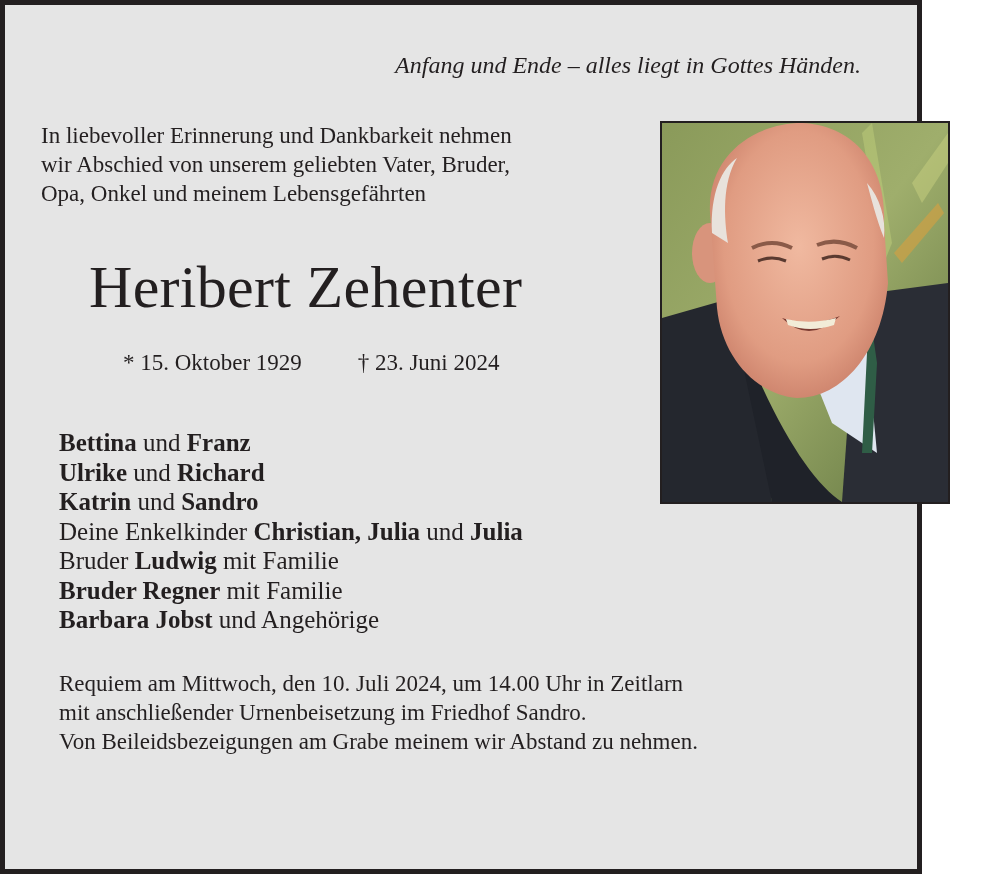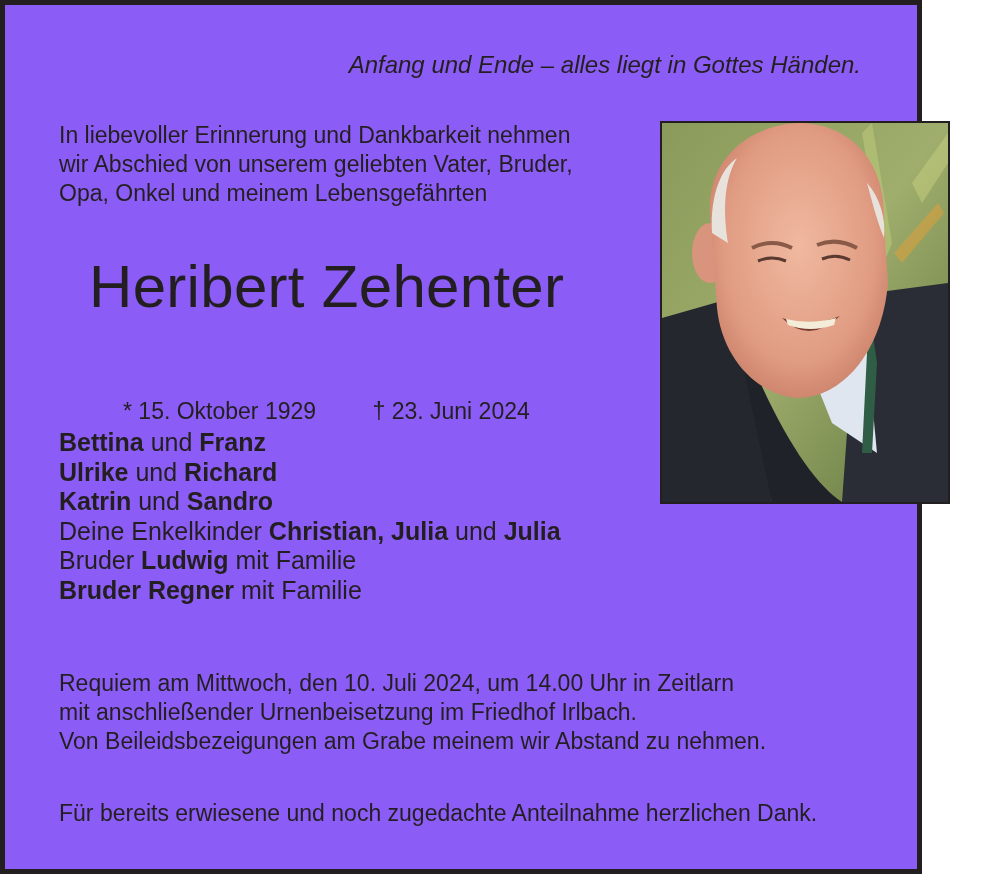--- a/index.html
+++ b/index.html
@@ -1,39 +1,39 @@
 <!DOCTYPE html>
 <html><head>
 <meta charset="utf-8">
 <style>
   html, body { margin: 0; padding: 0; background: #ffffff; }
   body { width: 1000px; height: 874px; overflow: hidden; }
   .frame {
     position: absolute; left: 0; top: 0;
     width: 922px; height: 874px; box-sizing: border-box;
-    border: 5px solid #231f20; background: #8b5cf6;
-    font-family: Liberation Sans, sans-serif;
+    border: 5px solid #231f20; background: #e5e5e5;
+    font-family: Liberation Serif, serif;
     color: #231f20;
   }
   .motto {
     position: absolute; right: 56px; top: 44px;
     font-style: italic; font-size: 24px; line-height: 32px; white-space: nowrap;
   }
   .intro {
-    position: absolute; left: 54px; top: 116px; width: 600px;
+    position: absolute; left: 36px; top: 116px; width: 600px;
     font-size: 23px; line-height: 29px;
   }
   .intro div { white-space: nowrap; }
   .name {
     position: absolute; left: 84px; top: 240px;
     font-size: 60px; line-height: 84px; white-space: nowrap; letter-spacing: 0.3px;
   }
   .dates {
     position: absolute; left: 118px; top: 342px;
-    font-size: 23px; line-height: 32px; white-space: nowrap; margin-top: 48px;
+    font-size: 23px; line-height: 32px; white-space: nowrap;
   }
   .dates .death { margin-left: 50px; }
   .family {
     position: absolute; left: 54px; top: 423px;
     font-size: 25px; line-height: 29.5px;
   }
   .family .row { white-space: nowrap; }
   .family b { font-weight: bold; }
   .service {
     position: absolute; left: 54px; top: 664px;
@@ -84,29 +84,31 @@
     </div>
     <div class="row">
       <span>Deine Enkelkinder </span><b>Christian, Julia</b><span> und </span><b>Julia</b>
     </div>
     <div class="row">
       <span>Bruder </span><b>Ludwig</b><span> mit Familie</span>
     </div>
     <div class="row">
       <b>Bruder Regner</b><span> mit Familie</span>
     </div>
+    <div class="row">
+      <b>Barbara Jobst</b><span> und Angehörige</span>
+    </div>
   </div>
 
   <div class="service">
     <div>Requiem am Mittwoch, den 10. Juli 2024, um 14.00 Uhr in Zeitlarn</div>
-    <div>mit anschließender Urnenbeisetzung im Friedhof Irlbach.</div>
+    <div>mit anschließender Urnenbeisetzung im Friedhof Sandro.</div>
     <div>Von Beileidsbezeigungen am Grabe meinem wir Abstand zu nehmen.</div>
   </div>
 
-  <div class="thanks">Für bereits erwiesene und noch zugedachte Anteilnahme herzlichen Dank.</div>
 
   <div class="photo">
     <svg width="286" height="379" viewBox="0 0 286 379">
       <defs>
         <linearGradient id="bg" x1="0" y1="0" x2="1" y2="1">
           <stop offset="0" stop-color="#8a9a5a"></stop>
           <stop offset="0.5" stop-color="#9fae6c"></stop>
           <stop offset="1" stop-color="#61743f"></stop>
         </linearGradient>
         <radialGradient id="face" cx="0.5" cy="0.45" r="0.6">

